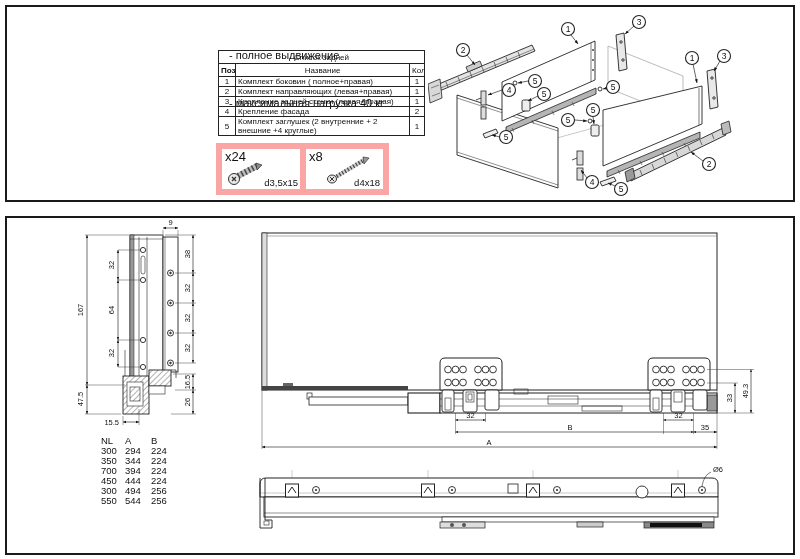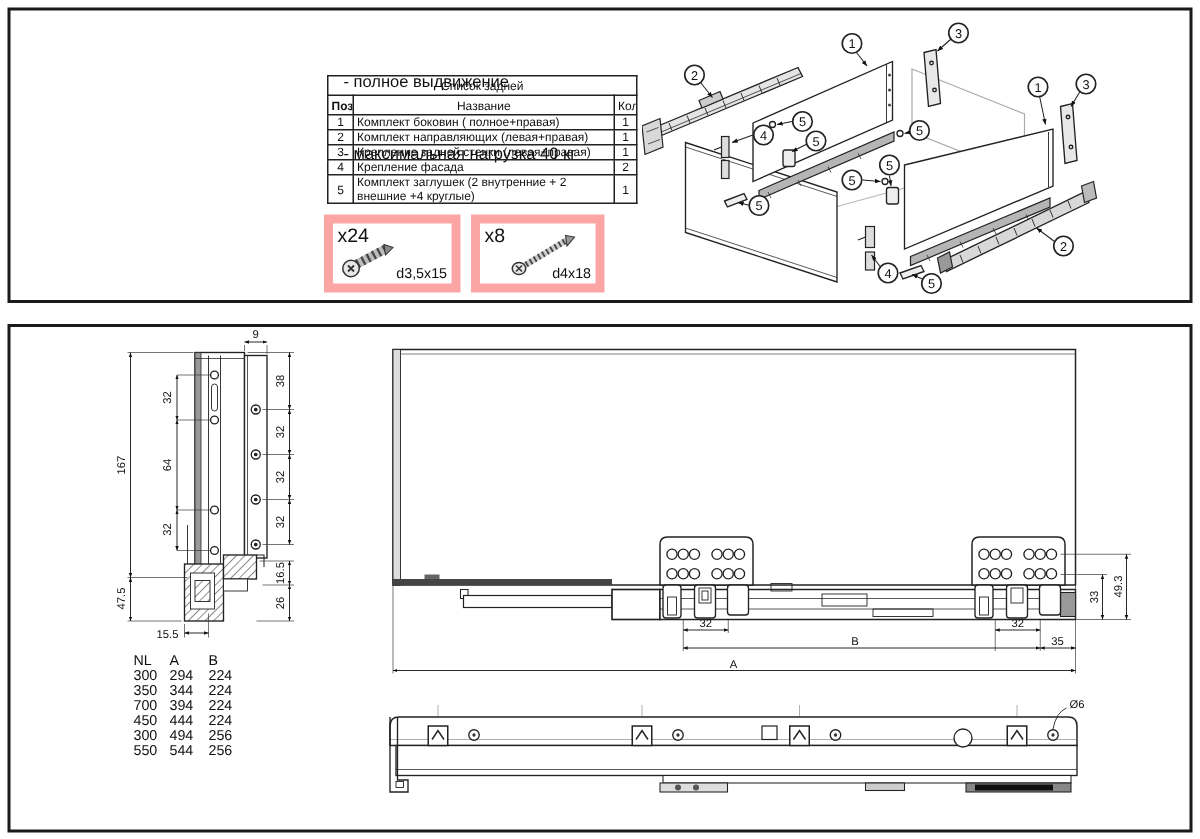--- a/index.html
+++ b/index.html
@@ -86,21 +86,21 @@
       <span class="cnt">x24</span>
       <svg class="abs" style="left:2px;top:10px;" width="46" height="28" viewBox="0 0 46 28">
         <line x1="14" y1="17" x2="33" y2="7" stroke="#bbb" stroke-width="6"></line>
         <line x1="14" y1="17" x2="33" y2="7" stroke="#444" stroke-width="6" stroke-dasharray="1.5 2.5"></line>
         <polygon points="32,4 38,6 33,11" fill="#888" stroke="#333" stroke-width="0.7"></polygon>
         <circle cx="10" cy="20" r="5.5" fill="#e8e8e8" stroke="#333" stroke-width="1"></circle>
         <path d="M8,18 l4,4 M8,22 l4,-4" stroke="#333" stroke-width="1.2" fill="none"></path>
       </svg>
       <span class="sz">d3,5x15</span>
     </div>
-    <div class="screwbox" style="left:307px;top:136px;width:77px;height:40px;">
+    <div class="screwbox" style="left:293px;top:136px;width:77px;height:40px;">
       <span class="cnt">x8</span>
       <svg class="abs" style="left:18px;top:4px;" width="50" height="32" viewBox="0 0 50 32">
         <line x1="10" y1="25" x2="40" y2="7" stroke="#ccc" stroke-width="4"></line>
         <line x1="10" y1="25" x2="40" y2="7" stroke="#444" stroke-width="4" stroke-dasharray="1.2 2"></line>
         <polygon points="39,4 45,5 40,11" fill="#999" stroke="#333" stroke-width="0.7"></polygon>
         <ellipse cx="8" cy="26" rx="4.5" ry="4" fill="#e8e8e8" stroke="#333" stroke-width="1"></ellipse>
         <path d="M6,24 l4,4 M6,28 l4,-4" stroke="#333" stroke-width="1" fill="none"></path>
       </svg>
       <span class="sz">d4x18</span>
     </div>
@@ -389,21 +389,21 @@
           <text x="134.5" y="70" text-anchor="middle" transform="rotate(-90 134.5 70)">32</text>
           <text x="134.5" y="100" text-anchor="middle" transform="rotate(-90 134.5 100)">32</text>
           <text x="134.5" y="130" text-anchor="middle" transform="rotate(-90 134.5 130)">32</text>
           <text x="134.5" y="164" text-anchor="middle" transform="rotate(-90 134.5 164)">16.5</text>
           <text x="134.5" y="184" text-anchor="middle" transform="rotate(-90 134.5 184)">26</text>
           <text x="64" y="207" text-anchor="end">15.5</text>
         </g>
       </g>
     </svg>
 
-    <div class="sizetable" style="left:82px;top:218px;">
+    <div class="sizetable" style="left:94px;top:218px;">
       <div class="row">
         <span>NL</span>
         <span>A</span>
         <span>B</span>
       </div>
       <div class="row">
         <span>300</span>
         <span>294</span>
         <span>224</span>
       </div>

